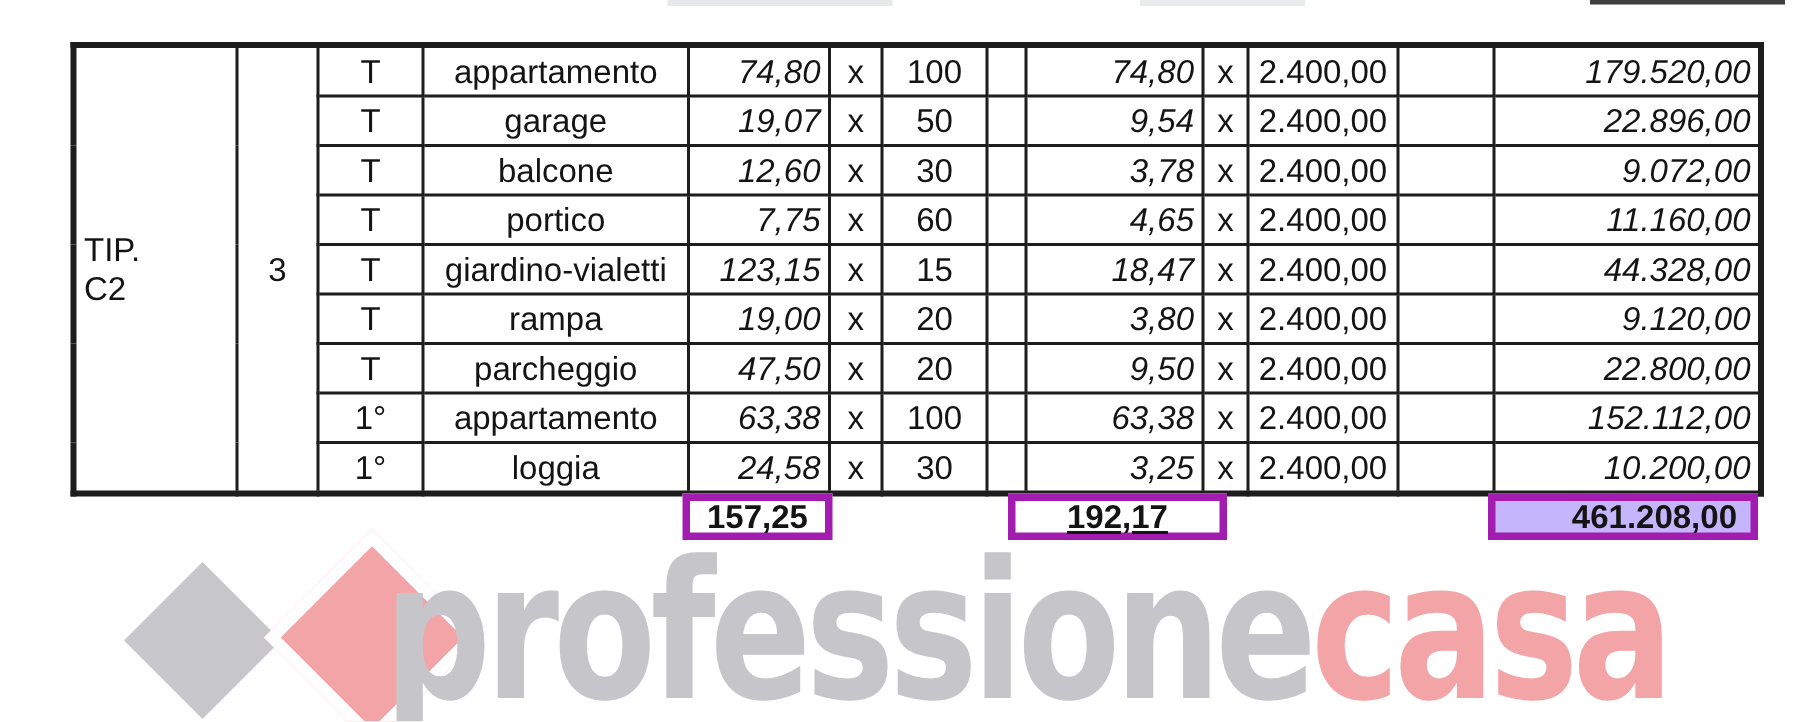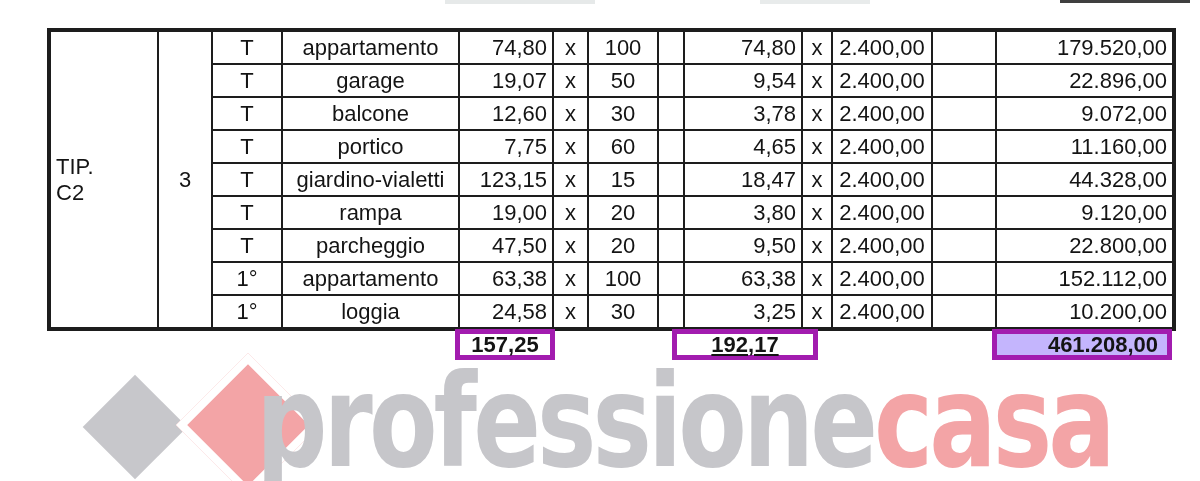--- a/index.html
+++ b/index.html
@@ -20,21 +20,21 @@
     border:4px solid #1d1d1d;
   }
   table.val td{
     border:2px solid #1d1d1d;height:31px;font-size:22px;color:#141414;
     padding:0 5px;white-space:nowrap;overflow:hidden;background:#ffffff;
   }
   td.blue{background:#e8eff5;}
   td.tip{border-right-width:5px;font-size:24px;line-height:1.18;}
   td.count{border-right-width:3px;text-align:center;font-size:24px;}
   td.ctr{text-align:center;}
-  td.num{text-align:right;padding-right:9px;}
+  td.num{text-align:right;padding-right:9px;font-style:italic;}
   td.gap{padding:0;}
 
   
   .total-box{
     position:absolute;top:329px;height:31px;box-sizing:border-box;
     border:5px solid #a21caf;background:#fff;
     font-size:22px;font-weight:bold;color:#141414;
     display:flex;align-items:center;justify-content:center;
   }
   .total-box.area{left:455px;width:100px;}

